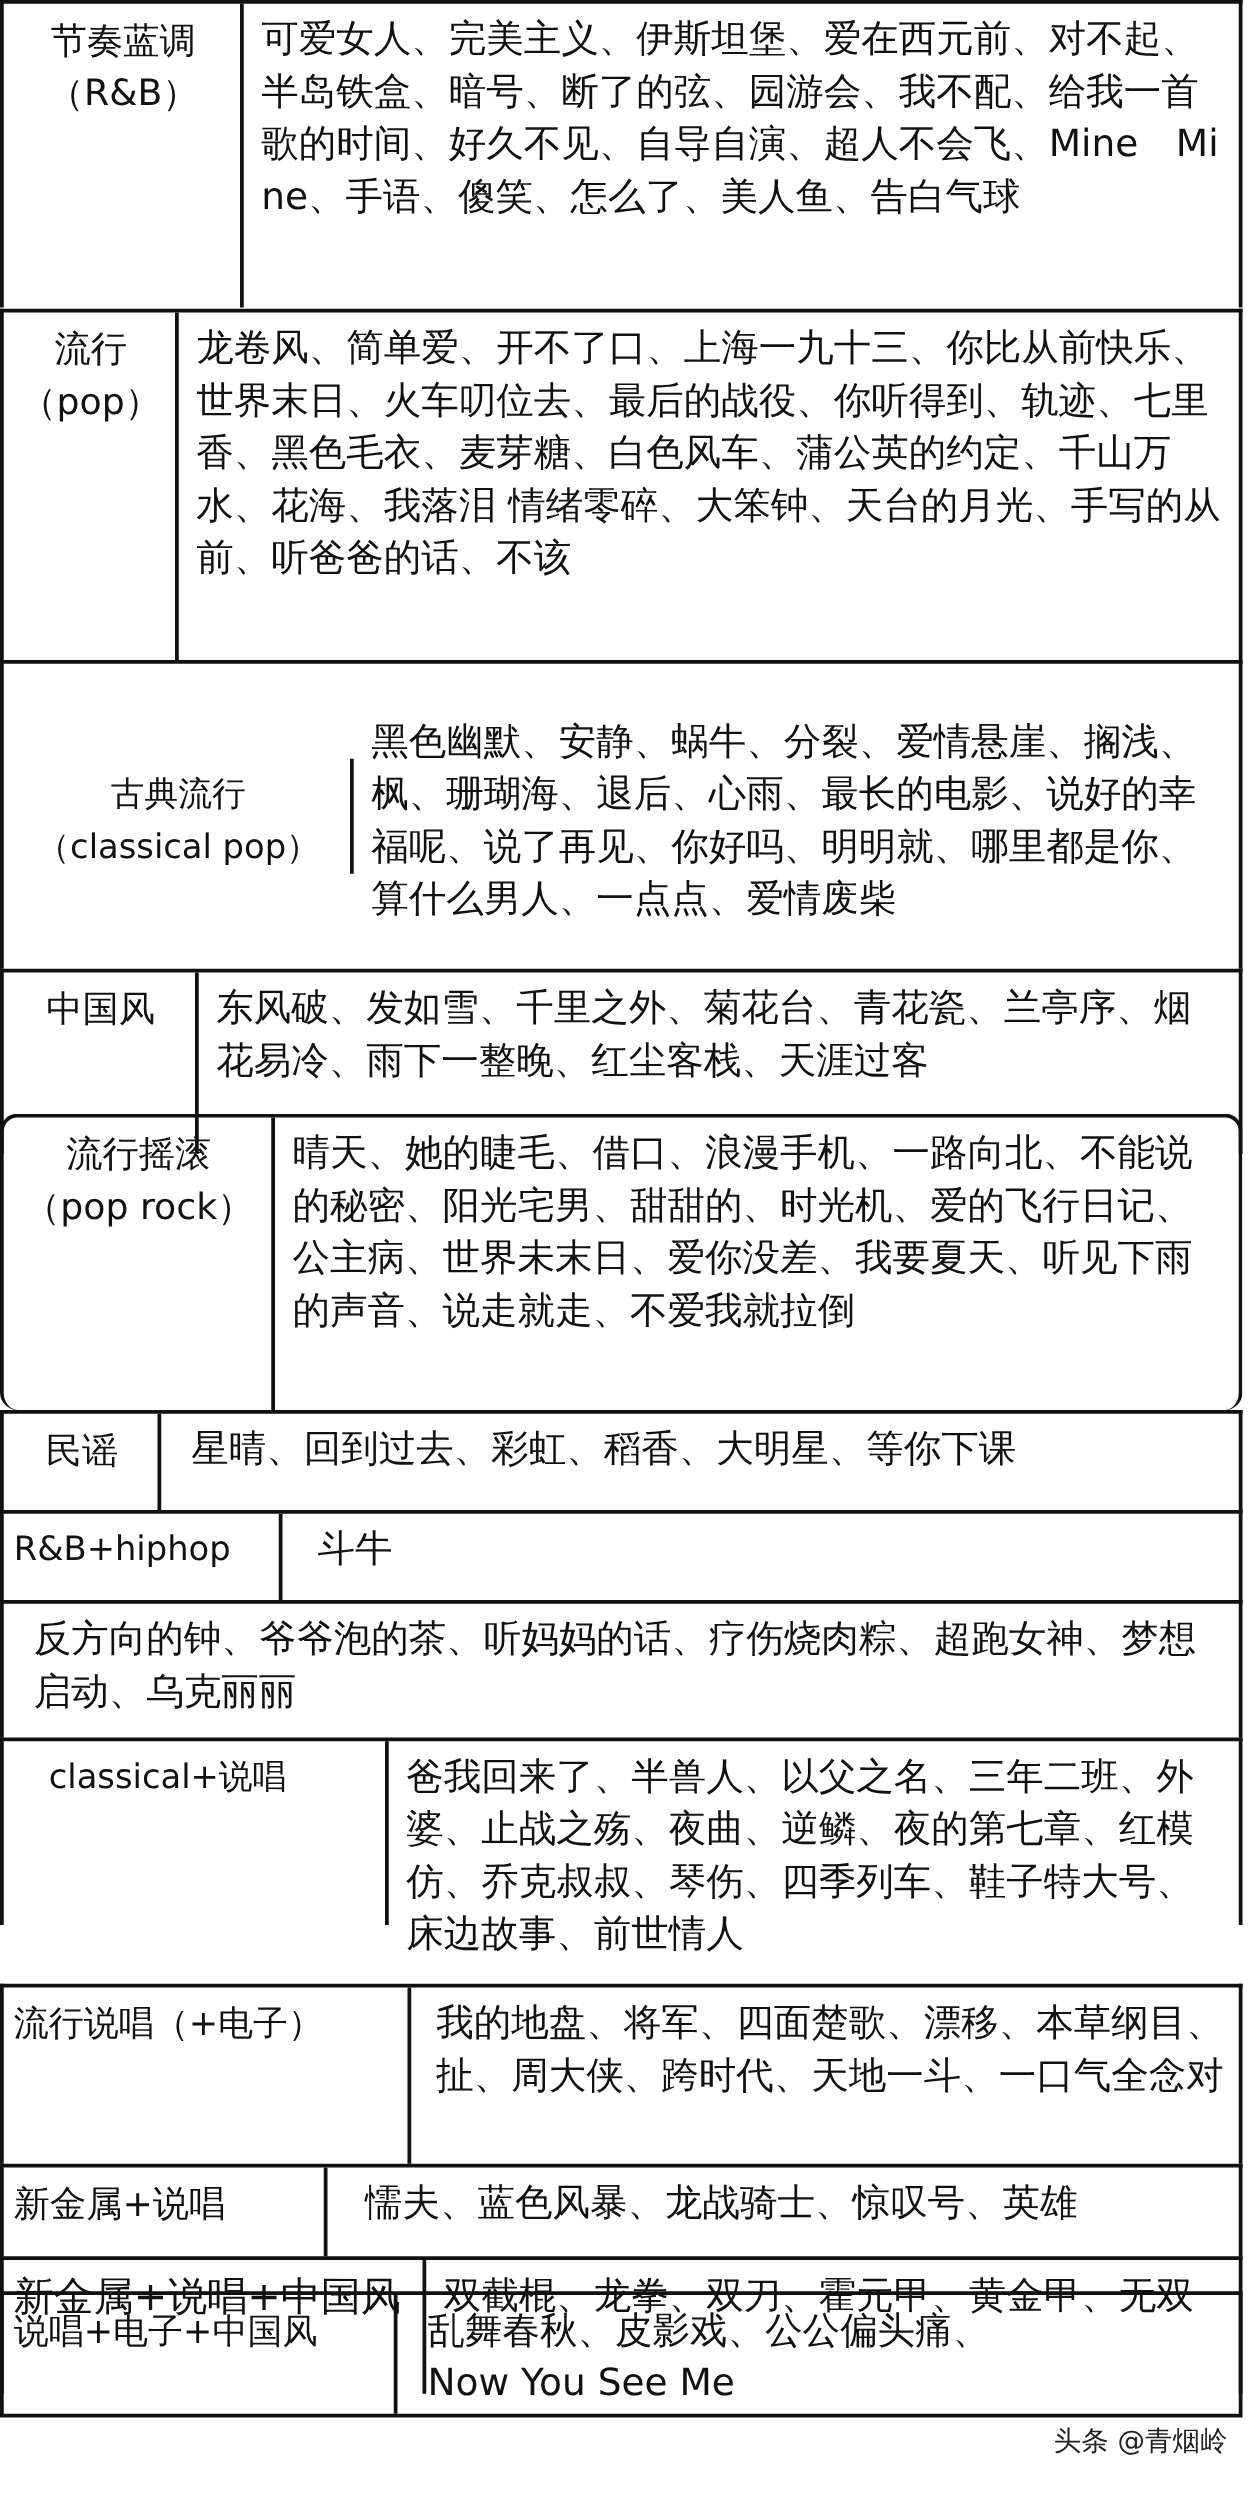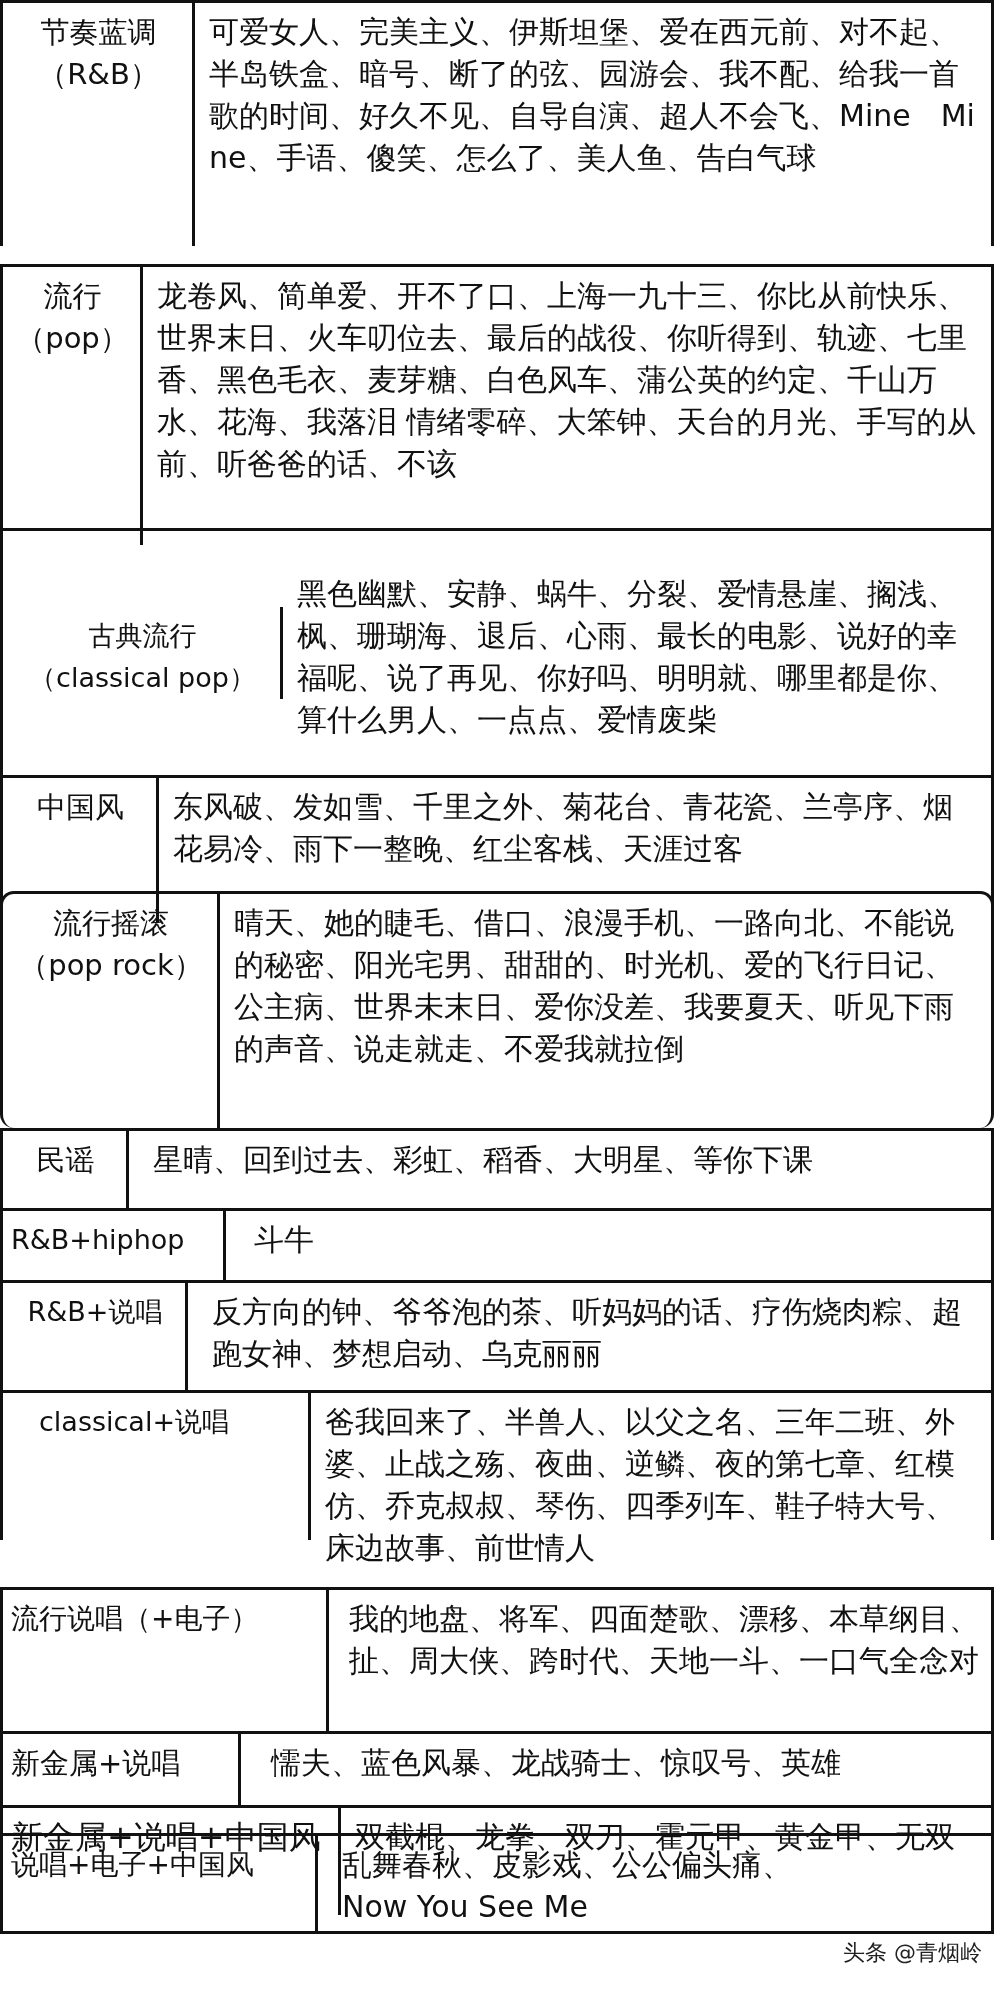--- a/index.html
+++ b/index.html
@@ -14,21 +14,21 @@
 </style>
 </head>
 <body>
 
 <div class="table">
   <div class="row" style="top:0;height:246px;">
     <div class="cat" style="width:192px;">节奏蓝调
 （R&amp;B）</div>
     <div class="songs">可爱女人、完美主义、伊斯坦堡、爱在西元前、对不起、半岛铁盒、暗号、断了的弦、园游会、我不配、给我一首歌的时间、好久不见、自导自演、超人不会飞、Mine　Mine、手语、傻笑、怎么了、美人鱼、告白气球</div>
   </div>
-  <div class="row" style="top:247px;height:281px;margin-top:17px;">
+  <div class="row" style="top:247px;height:281px;">
     <div class="cat" style="width:140px;">流行
 （pop）</div>
     <div class="songs">龙卷风、简单爱、开不了口、上海一九十三、你比从前快乐、世界末日、火车叨位去、最后的战役、你听得到、轨迹、七里香、黑色毛衣、麦芽糖、白色风车、蒲公英的约定、千山万水、花海、我落泪 情绪零碎、大笨钟、天台的月光、手写的从前、听爸爸的话、不该</div>
   </div>
   <div class="row" style="top:528px;height:247px;align-items:center;">
     <div class="cat" style="width:280px;font-size:27px;">古典流行
 （classical pop）</div>
     <div class="songs">黑色幽默、安静、蜗牛、分裂、爱情悬崖、搁浅、枫、珊瑚海、退后、心雨、最长的电影、说好的幸福呢、说了再见、你好吗、明明就、哪里都是你、算什么男人、一点点、爱情废柴</div>
   </div>
   <div class="row" style="top:775px;height:148px;">
@@ -42,33 +42,32 @@
   </div>
   <div class="row" style="top:1128px;height:80px;">
     <div class="cat" style="width:126px;">民谣</div>
     <div class="songs" style="padding-left:24px;">星晴、回到过去、彩虹、稻香、大明星、等你下课</div>
   </div>
   <div class="row" style="top:1208px;height:72px;">
     <div class="cat left" style="width:223px;font-size:27px;">R&amp;B+hiphop</div>
     <div class="songs" style="padding-left:28px;">斗牛</div>
   </div>
   <div class="row" style="top:1280px;height:110px;">
-    <div class="cat" style="width:185px;font-size:27px;">R&amp;B+说唱</div>
     <div class="songs" style="padding-left:24px;">反方向的钟、爷爷泡的茶、听妈妈的话、疗伤烧肉粽、超跑女神、梦想启动、乌克丽丽</div>
   </div>
   <div class="row" style="top:1390px;height:150px;padding-left:28px;">
     <div class="cat left" style="width:280px;font-size:27px;">classical+说唱</div>
     <div class="songs">爸我回来了、半兽人、以父之名、三年二班、外婆、止战之殇、夜曲、逆鳞、夜的第七章、红模仿、乔克叔叔、琴伤、四季列车、鞋子特大号、床边故事、前世情人</div>
   </div>
   <div class="row" style="top:1587px;height:144px;">
     <div class="cat left" style="width:326px;font-size:28px;">流行说唱（+电子）</div>
     <div class="songs" style="padding-left:20px;">我的地盘、将军、四面楚歌、漂移、本草纲目、扯、周大侠、跨时代、天地一斗、一口气全念对</div>
   </div>
   <div class="row" style="top:1731px;height:74px;">
-    <div class="cat left" style="width:238px;font-size:29px;">新金属+说唱</div>
+    <div class="cat left" style="width:259px;font-size:29px;">新金属+说唱</div>
     <div class="songs" style="padding-left:30px;">懦夫、蓝色风暴、龙战骑士、惊叹号、英雄</div>
   </div>
   <div class="row" style="top:1805px;height:110px;">
     <div class="cat left" style="width:338px;font-size:32px;">新金属+说唱+中国风</div>
     <div class="songs">双截棍、龙拳、双刀、霍元甲、黄金甲、无双</div>
   </div>
   <div class="row last" style="top:1833px;height:101px;">
     <div class="cat left" style="width:315px;font-size:28px;">说唱+电子+中国风</div>
     <div class="songs" style="padding-left:24px;white-space:pre-line;">乱舞春秋、皮影戏、公公偏头痛、
 Now You See Me</div>

